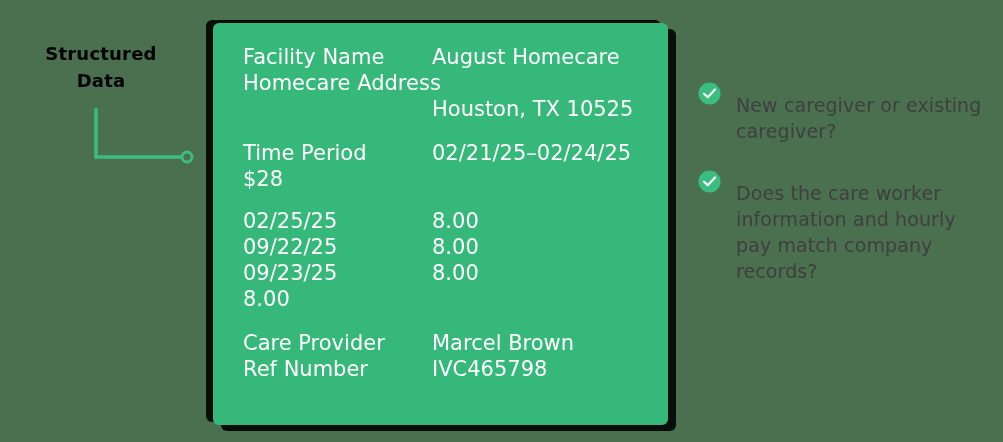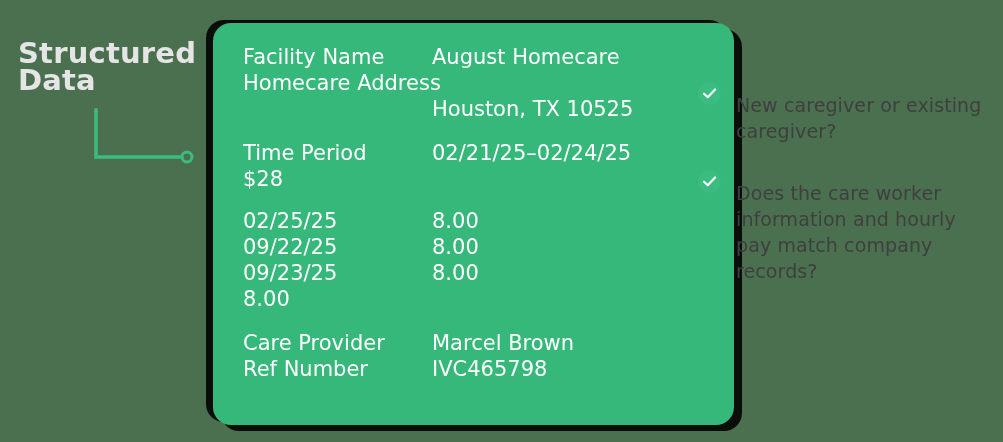--- a/index.html
+++ b/index.html
@@ -22,45 +22,46 @@
     width: 1003px;
     height: 442px;
   }
 
   
   .side-label {
     position: absolute;
     left: 18px;
     top: 40px;
     width: 166px;
-    color: #e5e5e5;
-    font-size: 29px;
+    text-align: center;
+    color: #000000;
+    font-size: 18px;
     font-weight: bold;
     line-height: 27px;
     letter-spacing: 0.2px;
   }
 
   
   .connector {
     position: absolute;
     left: 80px;
     top: 100px;
     width: 130px;
     height: 75px;
   }
 
   
   .card {
     position: absolute;
     left: 213px;
     top: 23px;
-    width: 521px;
+    width: 455px;
     height: 402px;
     background: #36b87b;
-    border-radius: 18px;
+    border-radius: 6px;
     box-shadow: -7px -3px 0 0 rgba(0,0,0,0.88),
                  8px  6px 0 0 rgba(0,0,0,0.88);
   }
 
   .card-inner {
     position: absolute;
     left: 30px;
     top: 21px;
     right: 14px;
   }

